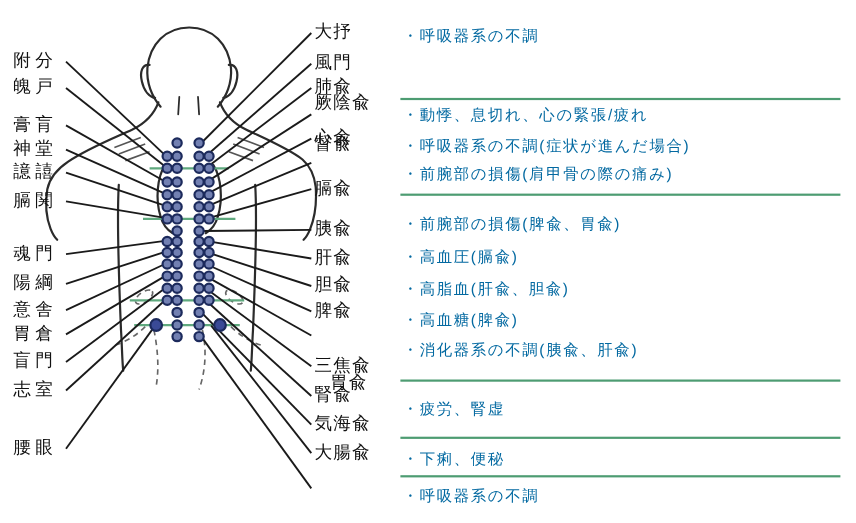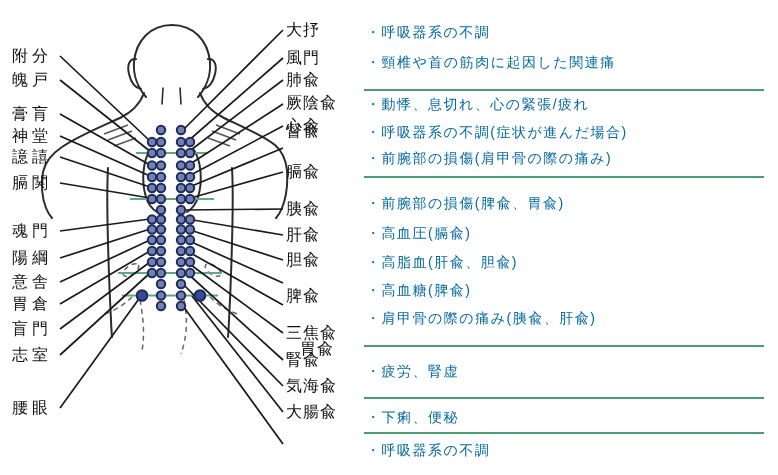--- a/index.html
+++ b/index.html
@@ -176,43 +176,42 @@
     <div class="lbl left" style="left: 12px; top: 217px;">魂門</div>
     <div class="lbl left" style="left: 12px; top: 244px;">陽綱</div>
     <div class="lbl left" style="left: 12px; top: 268px;">意舎</div>
     <div class="lbl left" style="left: 12px; top: 290px;">胃倉</div>
     <div class="lbl left" style="left: 12px; top: 315px;">盲門</div>
     <div class="lbl left" style="left: 12px; top: 341px;">志室</div>
     <div class="lbl left" style="left: 12px; top: 394px;">腰眼</div>
     <div class="lbl mid" style="left: 286px; top: 16px;">大抒</div>
     <div class="lbl mid" style="left: 286px; top: 44px;">風門</div>
     <div class="lbl mid" style="left: 286px; top: 66px;">肺兪</div>
-    <div class="lbl mid" style="left: 286px; top: 90px; font-family: Liberation Mono, monospace;">厥陰兪</div>
+    <div class="lbl mid" style="left: 286px; top: 80px;">厥陰兪</div>
     <div class="lbl mid" style="left: 286px; top: 112px;">心兪</div>
     <div class="lbl mid" style="left: 286px; top: 117px;">督兪</div>
     <div class="lbl mid" style="left: 286px; top: 158px;">膈兪</div>
     <div class="lbl mid" style="left: 286px; top: 195px;">胰兪</div>
     <div class="lbl mid" style="left: 286px; top: 221px;">肝兪</div>
     <div class="lbl mid" style="left: 286px; top: 246px;">胆兪</div>
-    <div class="lbl mid" style="left: 286px; top: 282px; text-align: center;">脾兪</div>
+    <div class="lbl mid" style="left: 286px; top: 269px; text-align: center;">脾兪</div>
     <div class="lbl mid" style="left: 300px; top: 291px; margin-top: 44px;">胃兪</div>
     <div class="lbl mid" style="left: 286px; top: 319px;">三焦兪</div>
     <div class="lbl mid" style="left: 286px; top: 346px;">腎兪</div>
     <div class="lbl mid" style="left: 286px; top: 398px;">大腸兪</div>
     <div class="lbl mid" style="left: 286px; top: 372px;">気海兪</div>
     <div class="sym" style="left: 366px; top: 18px;">・呼吸器系の不調</div>
-    <div class="sym" style="left: 366px; top: 48px;">・頸椎や首の筋肉に起因した関連痛</div>
     <div class="sym" style="left: 366px; top: 90px;">・動悸、息切れ、心の緊張/疲れ</div>
     <div class="sym" style="left: 366px; top: 118px;">・呼吸器系の不調(症状が進んだ場合)</div>
     <div class="sym" style="left: 366px; top: 144px;">・前腕部の損傷(肩甲骨の際の痛み)</div>
     <div class="sym" style="left: 366px; top: 189px;">・前腕部の損傷(脾兪、胃兪)</div>
     <div class="sym" style="left: 366px; top: 219px;">・高血圧(膈兪)</div>
     <div class="sym" style="left: 366px; top: 248px;">・高脂血(肝兪、胆兪)</div>
     <div class="sym" style="left: 366px; top: 276px;">・高血糖(脾兪)</div>
-    <div class="sym" style="left: 366px; top: 304px;">・肩甲骨の際の痛み(胰兪、肝兪)</div>
+    <div class="sym" style="left: 366px; top: 304px;">・消化器系の不調(胰兪、肝兪)</div>
     <div class="sym" style="left: 366px; top: 357px;">・疲労、腎虚</div>
     <div class="sym" style="left: 366px; top: 403px;">・下痢、便秘</div>
     <div class="sym" style="left: 366px; top: 436px;">・呼吸器系の不調</div>
     <div class="divider" style="left: 364px; top: 89px; width: 400px; background: rgb(77, 156, 114);"></div>
     <div class="divider" style="left: 364px; top: 176px; width: 400px; background: rgb(77, 156, 114);"></div>
     <div class="divider" style="left: 364px; top: 345px; width: 400px; background: rgb(77, 156, 114);"></div>
     <div class="divider" style="left: 364px; top: 397px; width: 400px; background: rgb(77, 156, 114);"></div>
     <div class="divider" style="left: 364px; top: 432px; width: 400px; background: rgb(77, 156, 114);"></div>
   </div>
 

